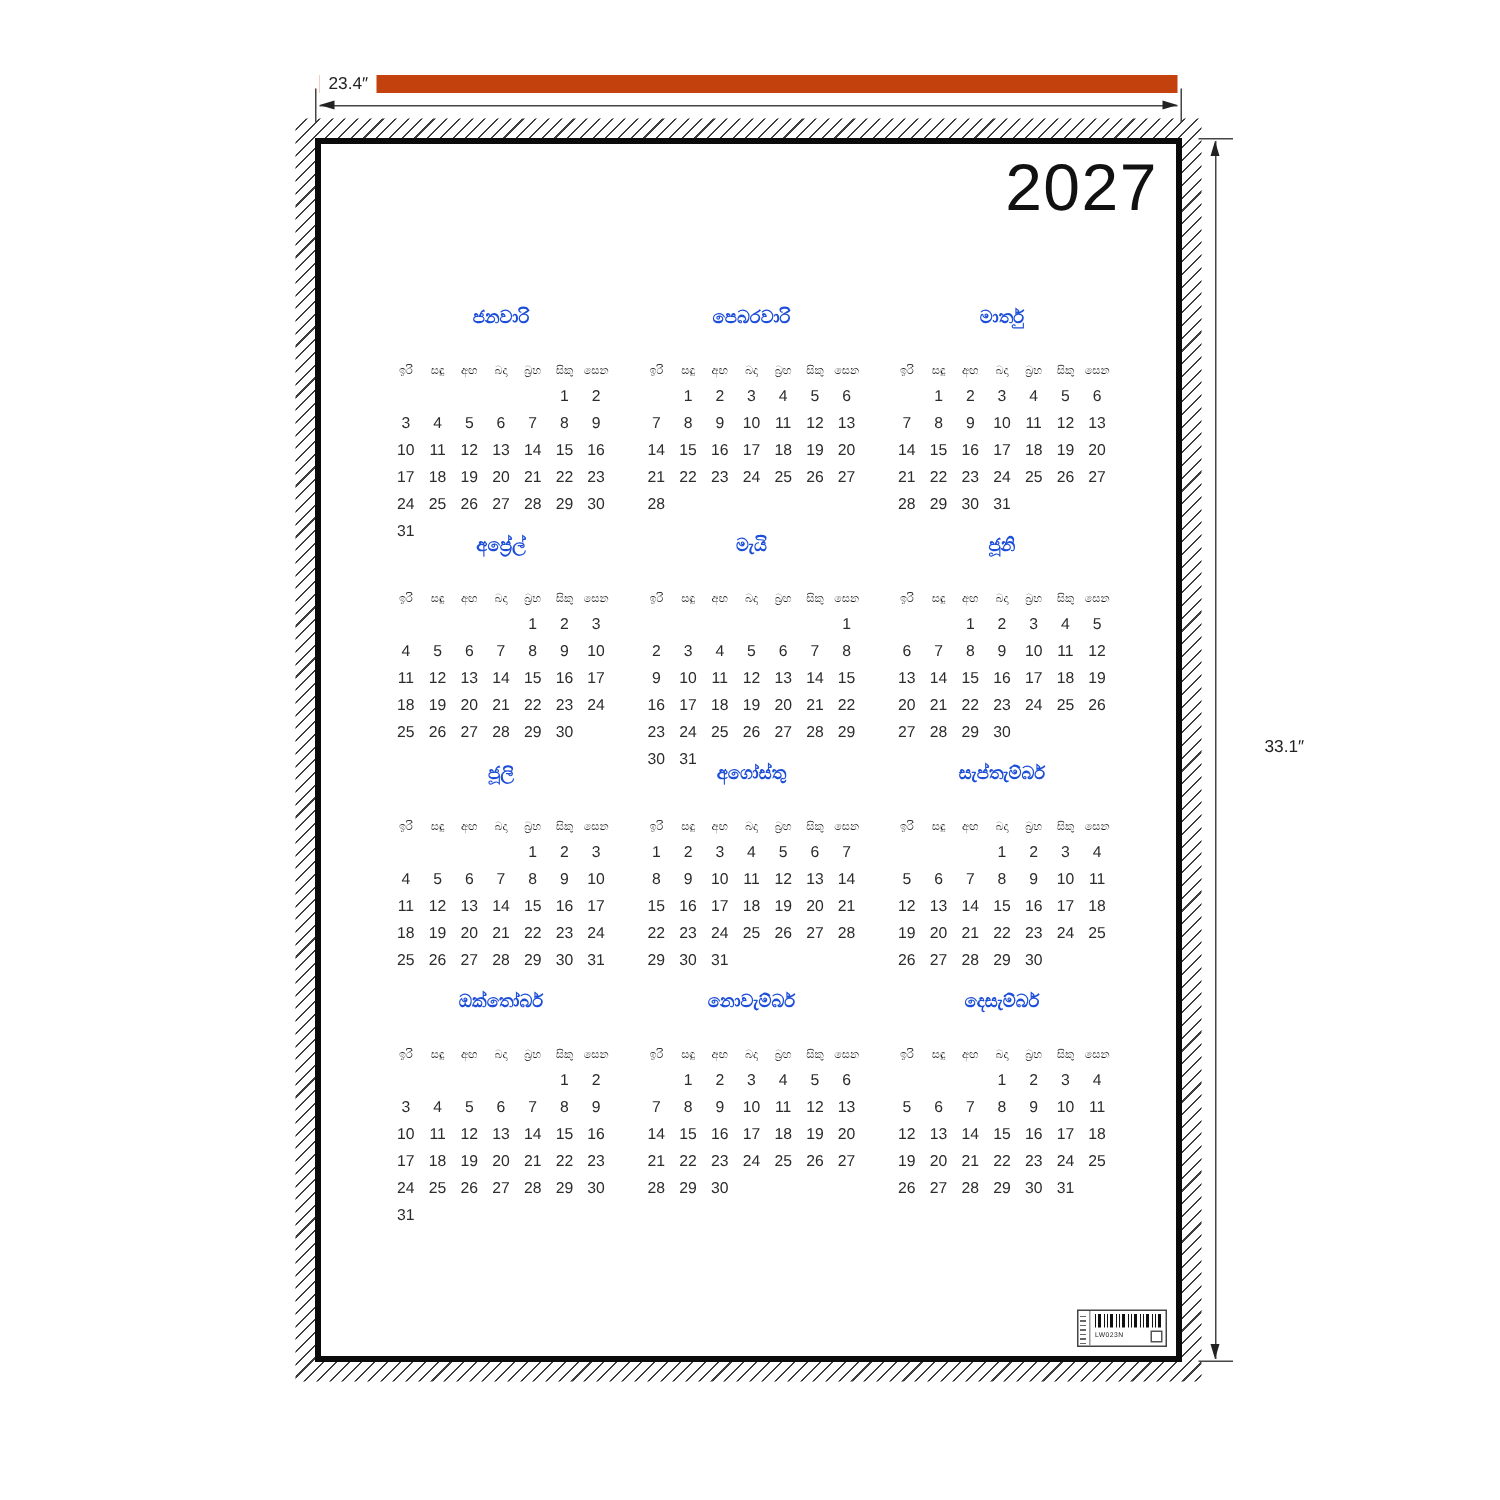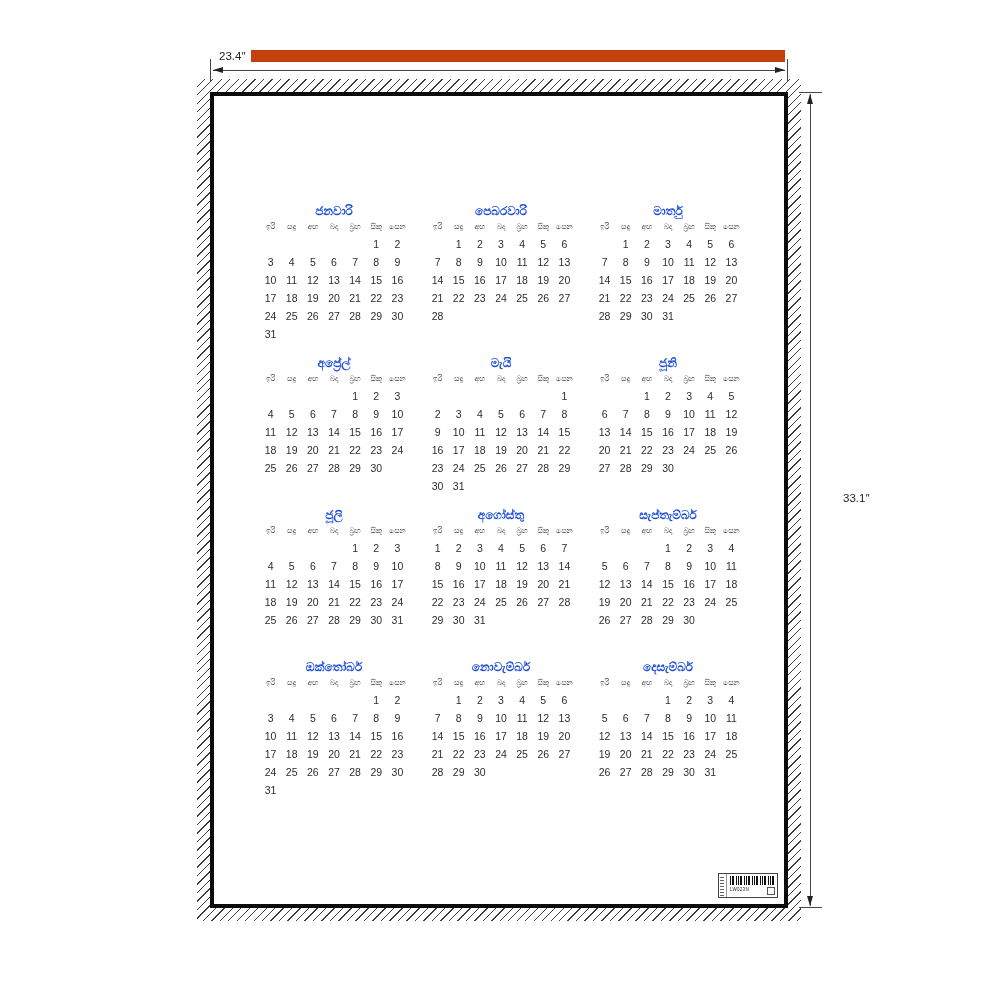--- a/index.html
+++ b/index.html
@@ -17,21 +17,21 @@
   .year{position:absolute;top:8px;right:12px;font-size:44px;line-height:1;
         letter-spacing:1px;color:#111;}
 
   
   .months{position:absolute;left:46px;top:108px;width:482px;height:620px;
           display:grid;grid-template-columns:repeat(3,148px);grid-auto-rows:152px;
           column-gap:19px;}
   .month{text-align:center;}
   .mtitle{font-size:12px;font-weight:700;height:15px;line-height:15px;color:#1d4ed8;
           white-space:nowrap;overflow:visible;}
-  .dhead{margin-top:2px;display:grid;grid-template-columns:repeat(7,1fr);
+  .dhead{margin-top:22px;display:grid;grid-template-columns:repeat(7,1fr);
          font-size:7.5px;line-height:11px;color:#1d1d1d;white-space:nowrap;}
   .dates{margin-top:3px;display:grid;grid-template-columns:repeat(7,1fr);
          grid-auto-rows:18px;font-size:10.5px;color:#2c2c2c;align-items:center;}
 
   
   .dimline-h{position:absolute;left:213px;top:70px;width:572px;height:1px;background:#454545;}
   .tick-v{position:absolute;top:59px;width:1px;height:23px;background:#454545;}
   .tick-v.l{left:210px;} .tick-v.r{left:787px;}
   .arr{position:absolute;width:0;height:0;}
   .arr.left{left:213px;top:67px;border-top:3.5px solid transparent;border-bottom:3.5px solid transparent;border-right:10px solid #222;}
@@ -79,20 +79,21 @@
   <div>
     <div class="tick-h t"></div>
     <div class="tick-h b"></div>
     <div class="dimline-v"></div>
     <div class="arr up"></div>
     <div class="arr down"></div>
     <div class="dimlabel-v">33.1″</div>
   </div>
 
   <div class="poster">
+    <div class="year">2027</div>
 
     <div class="months">
         <div class="month">
           <div class="mtitle">ජනවාරි</div>
           <div class="dhead">
             <div class="dh">ඉරි</div>
             <div class="dh">සඳු</div>
             <div class="dh">අඟ</div>
             <div class="dh">බදා</div>
             <div class="dh">බ්‍රහ</div>

